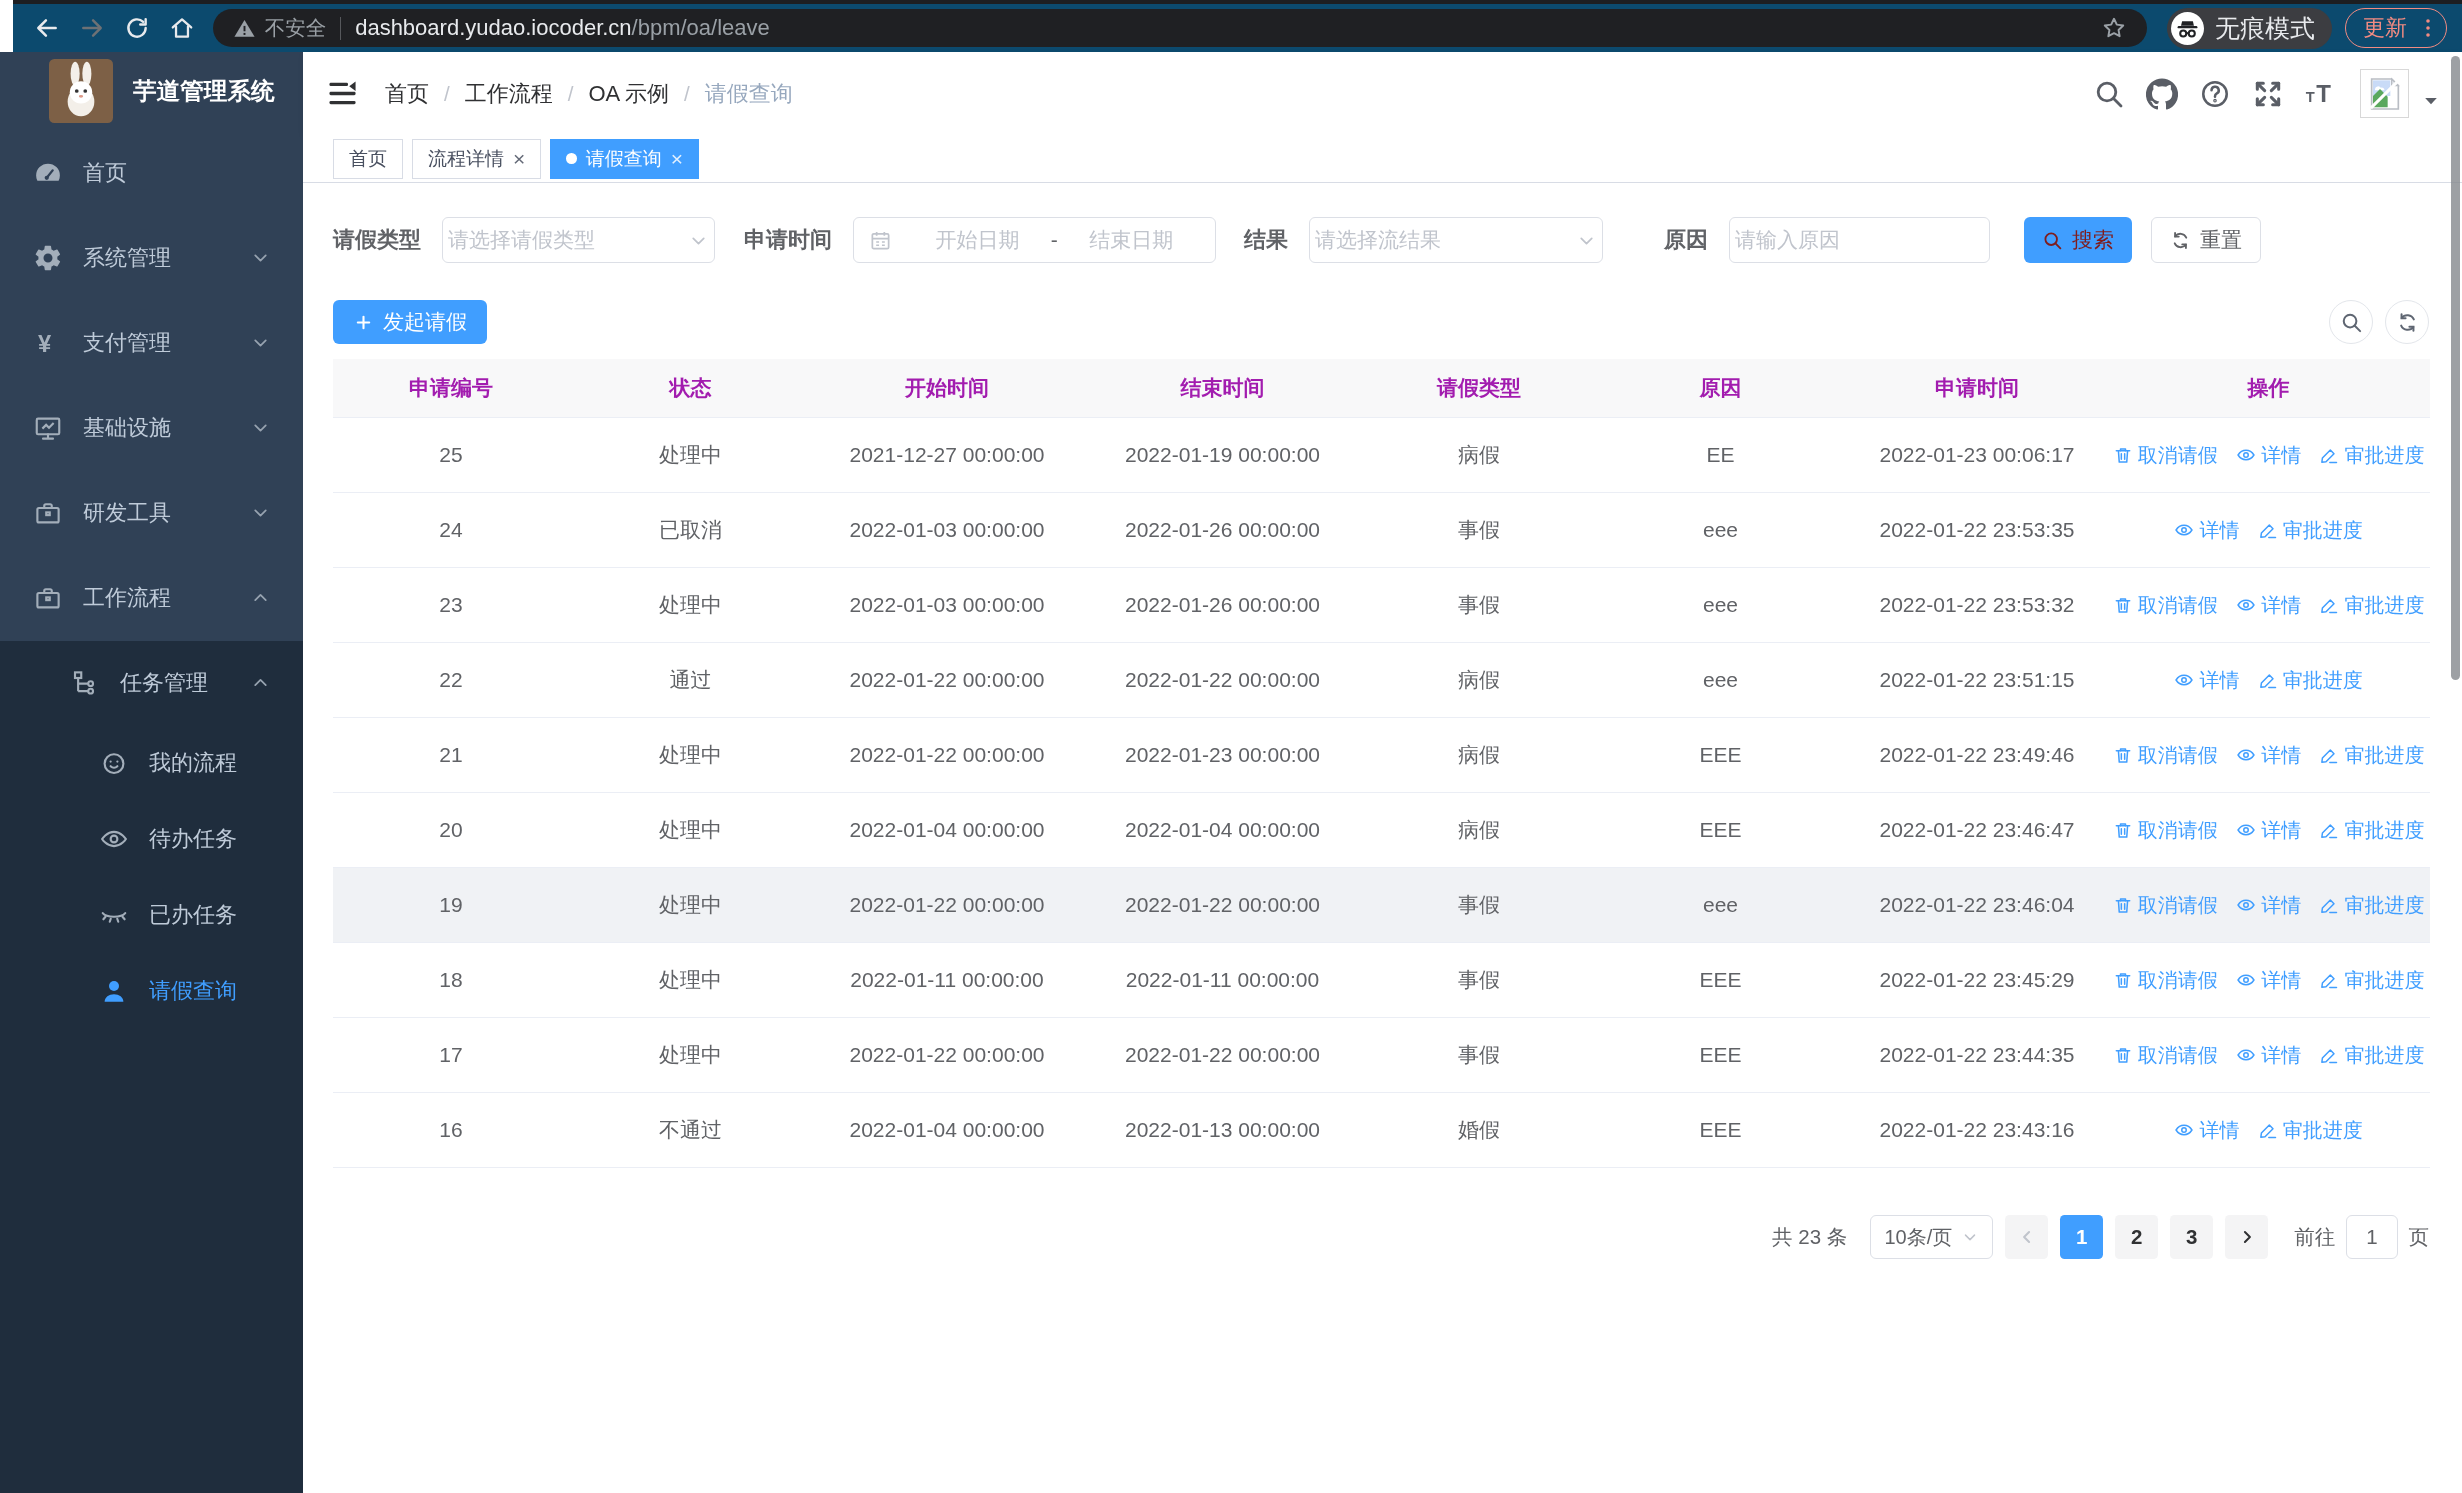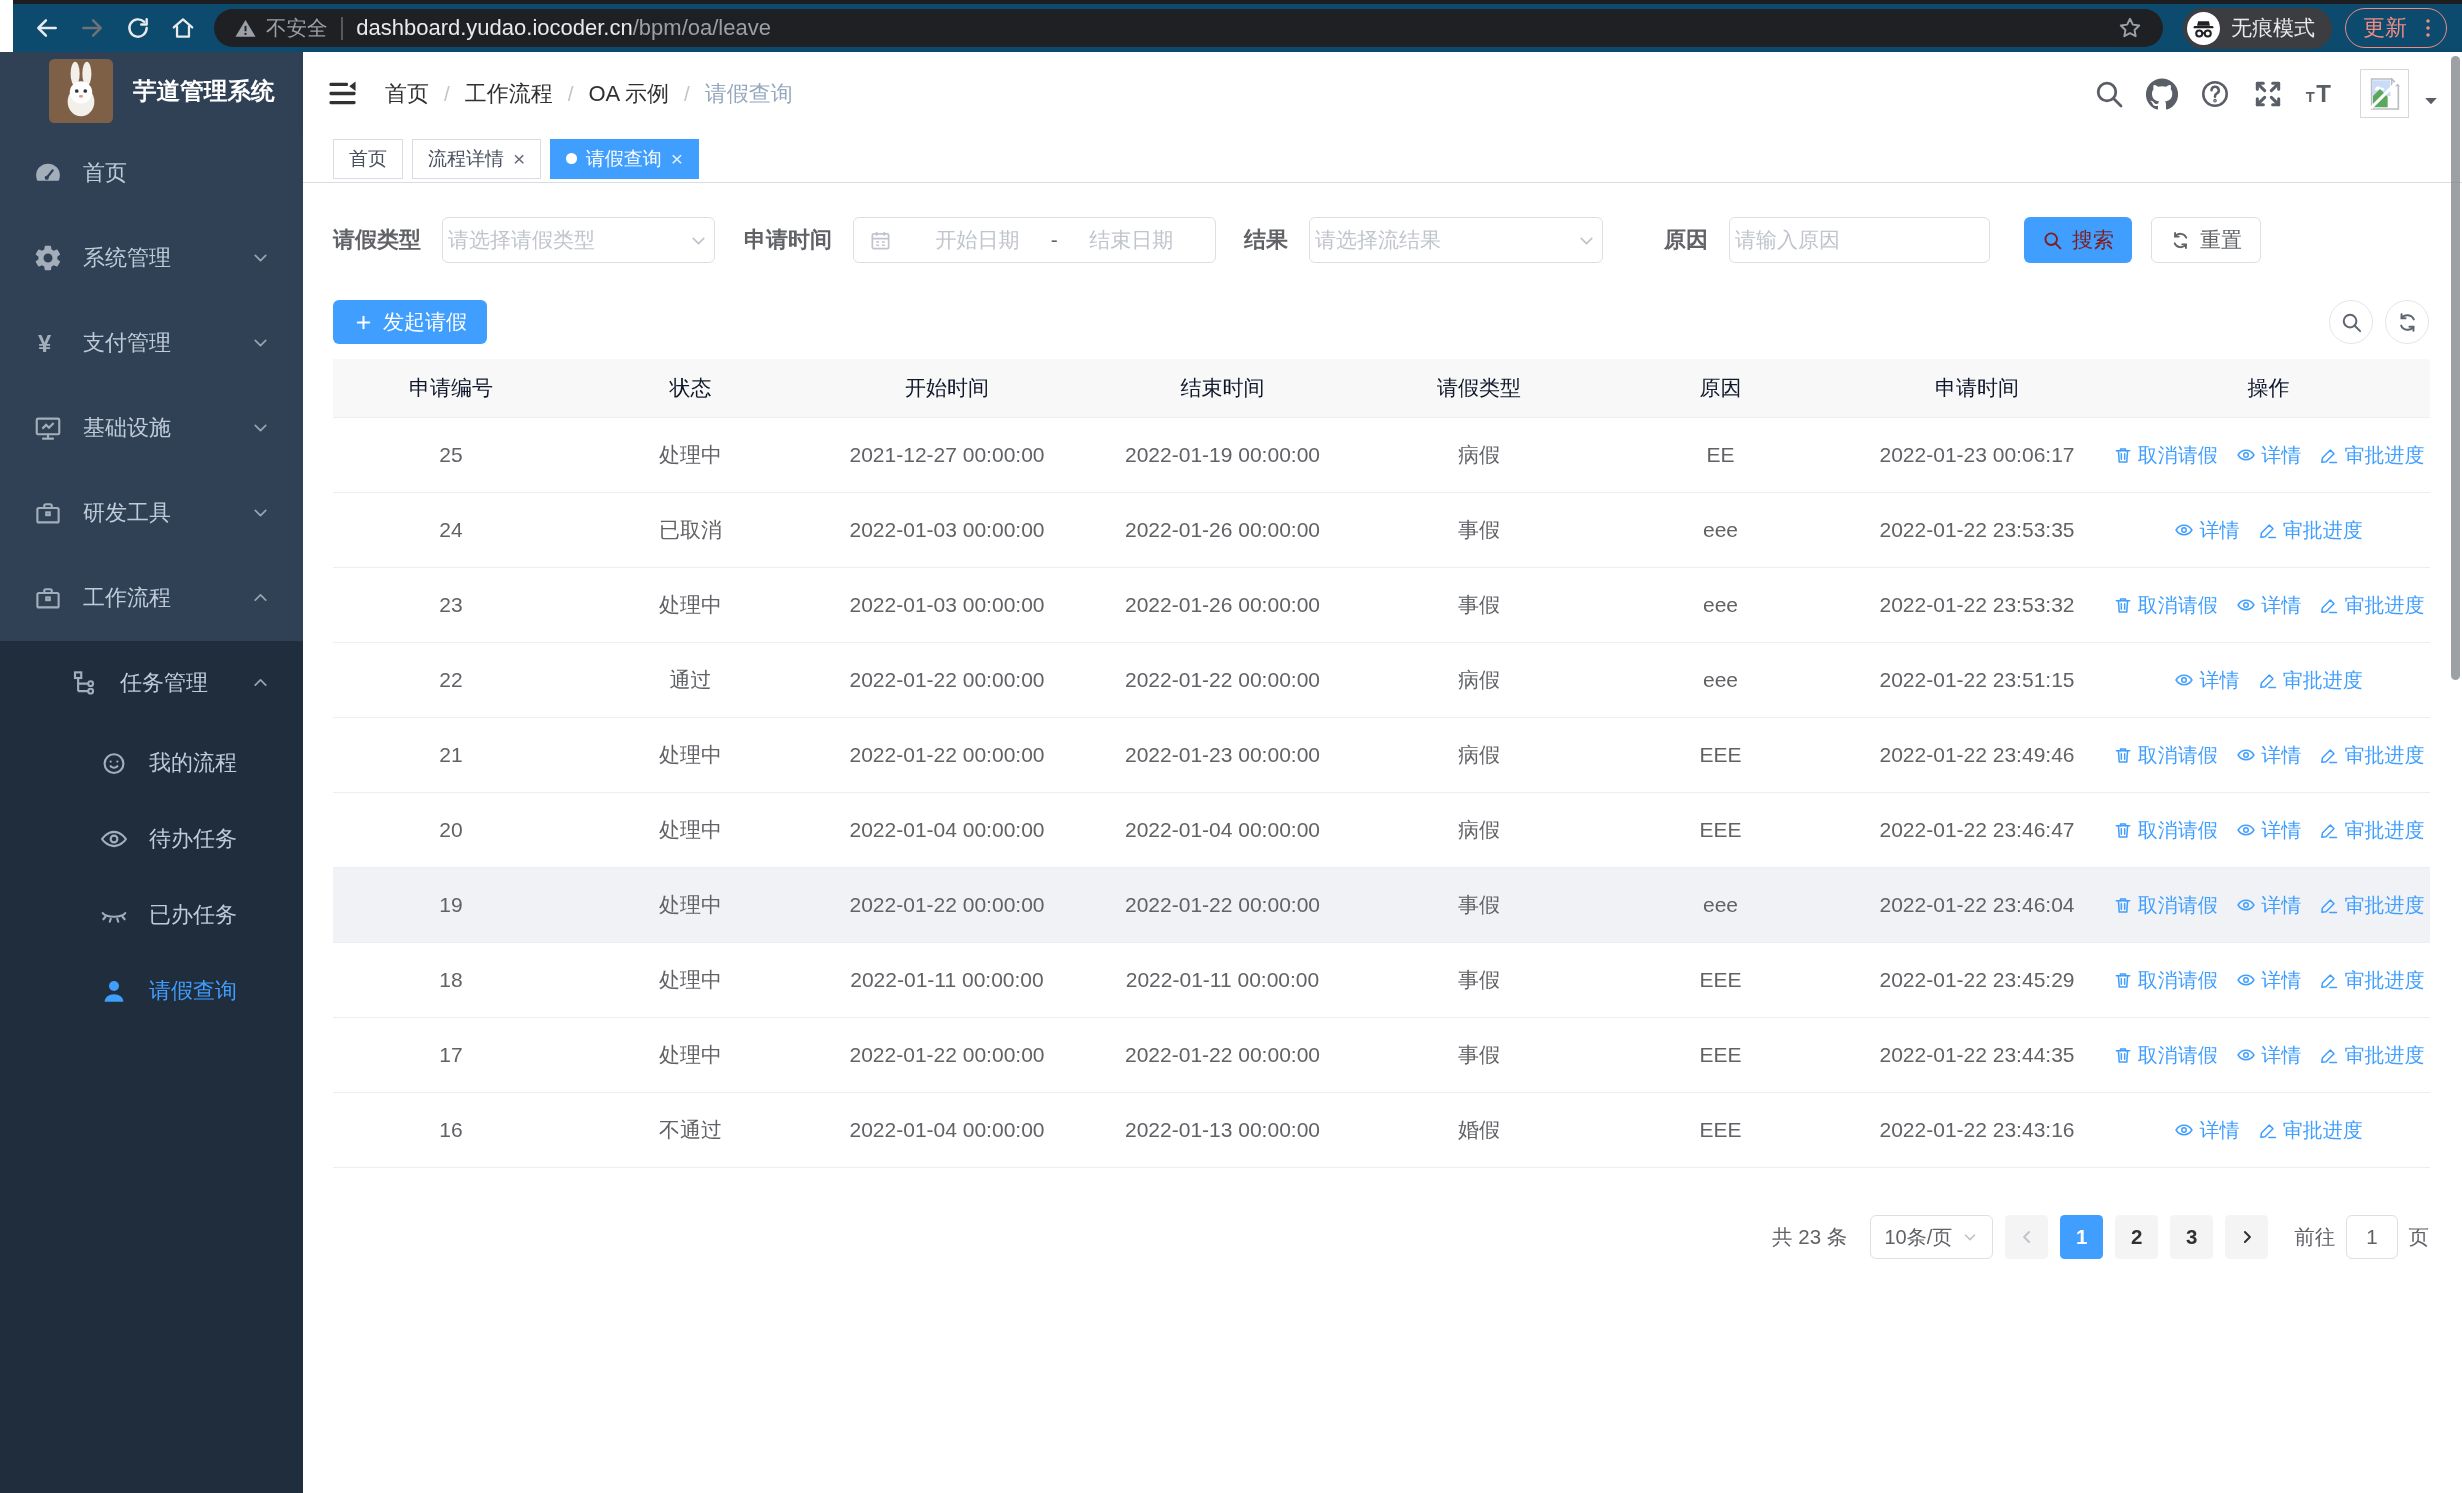--- a/index.html
+++ b/index.html
@@ -18,21 +18,21 @@
              align-items:center; padding:0 20px; margin-left:4.6px; }
   .site-info{ display:flex; align-items:center; color:#9aa0a6; font-size:20.5px; gap:9px; }
   .warn-ic{ width:23px; height:23px; }
   .pill-divider{ width:1.5px; height:23px; background:#56585c; margin:0 13.7px; }
   .url-text{ font-size:22px; color:#e8eaed; white-space:nowrap; }
   .url-text .path{ color:#9aa0a6; }
   .pill-star{ margin-left:auto; width:26px; height:26px; color:#9aa0a6; }
   .incog-chip{ margin-left:20px; height:41px; background:#3c3d41; border-radius:20.5px; display:flex;
                align-items:center; padding:3.8px 16.7px 3.8px 4.6px; gap:10.6px; }
   .incog-ic{ width:33px; height:33px; }
-  .incog-chip span{ color:#e8eaed; font-size:21px; white-space:nowrap; }
+  .incog-chip span{ color:#e8eaed; font-size:25px; white-space:nowrap; }
   .update-pill{ margin-left:13.7px; height:40px; border:1.5px solid #f28b82; border-radius:20px;
                 display:flex; align-items:center; padding:0 6px 0 16.7px; gap:9px; color:#f28b82; }
   .update-pill span{ font-size:22px; white-space:nowrap; }
   .dots-ic{ width:24px; height:24px; }
 
   
   .sidebar{ position:absolute; top:52px; left:0; bottom:0; width:303px; background:#304156; }
   .dark-zone{ position:absolute; top:589px; left:0; right:0; bottom:0; background:#1f2d3d; }
   .logo-row{ position:relative; height:78px; display:flex; align-items:center; padding-left:49px; gap:20px; }
   .logo-img{ width:64px; height:64px; flex:0 0 auto; }
@@ -98,21 +98,21 @@
 
   .create-row{ margin-top:37px; display:flex; align-items:center; height:44px; }
   .btn-create{ height:44px; padding:0 20px; background:#409eff; color:#fff; }
   .mini-circles{ margin-left:auto; display:flex; gap:12px; }
   .mini-circle{ width:44px; height:44px; border:1.5px solid #e3e6eb; border-radius:50%; color:#5f6672;
                 display:flex; align-items:center; justify-content:center; cursor:pointer; }
   .mini-circle div{ width:23px; height:23px; }
 
   .table{ margin-top:15px; width:2097px; }
   .thead{ display:flex; align-items:center; height:59px; background:#f8f8f9; border-bottom:1.5px solid #ebeef5; }
-  .th{ font-size:21px; font-weight:400; color:#0f172a; text-align:center; }
+  .th{ font-size:21px; font-weight:700; color:#a21caf; text-align:center; }
   .trow{ display:flex; align-items:center; height:75px; border-bottom:1.5px solid #ebeef5; background:#fff; }
   .trow.highlight{ background:#f0f2f5; }
   .td{ font-size:21px; color:#606266; text-align:center; white-space:nowrap; overflow:hidden; }
   .c0{width:236px}.c1{width:243px}.c2{width:270px}.c3{width:281px}.c4{width:232px}.c5{width:251px}.c6{width:262px}.c7{width:321px}
   .actions{ display:flex; align-items:center; justify-content:center; gap:18px; }
   .action{ display:inline-flex; align-items:center; gap:5.3px; color:#409eff; font-size:20px; cursor:pointer; white-space:nowrap; }
   .action .a-ic{ width:20px; height:20px; }
 
   .pagination{ display:flex; align-items:center; justify-content:flex-end; margin-top:47px;
                font-size:20.5px; color:#606266; }

